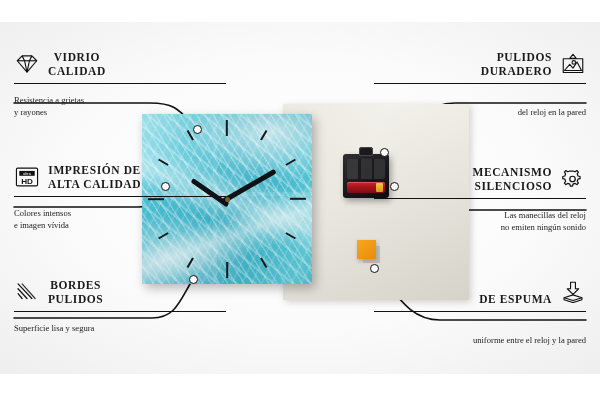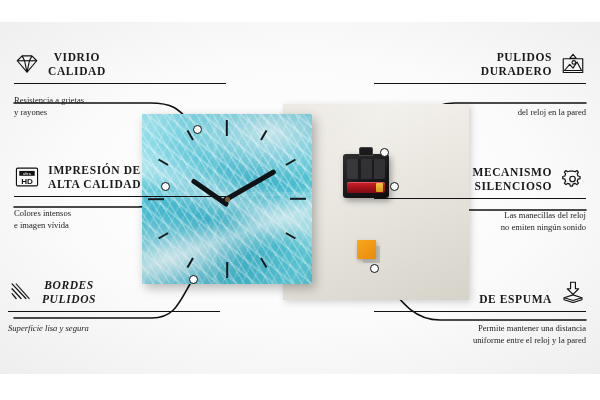--- a/index.html
+++ b/index.html
@@ -38,21 +38,21 @@
   }
   .feature.left .desc{text-align:left;}
   .feature.right .desc{text-align:right;}
 
   .ico{width:26px;height:22px;flex:0 0 auto;display:block;}
   .ico svg{display:block;width:100%;height:100%;}
 
   
   #f-vidrio     {left:14px; top:50px;}
   #f-impresion  {left:14px; top:163px;}
-  #f-bordes     {left:8px; top:278px;font-style:italic;}
+  #f-bordes     {left:14px; top:278px;}
   #f-asidero    {right:14px;top:50px;}
   #f-mecanismo  {right:14px;top:165px;}
   #f-espaciador {right:14px;top:278px;}
 
   
   #links{position:absolute;left:0;top:0;width:600px;height:400px;}
 
   
   #photo{
     position:absolute;left:131px;top:104px;width:338px;height:196px;
@@ -358,18 +358,18 @@
             <g fill="none" stroke="#111" stroke-width="1.4" stroke-linejoin="round">
           <path d="M13,1 h6 v8 h4 l-7,7 -7,-7 h4 z"></path>
           <path d="M16,16.5 L27,20 L16,23.5 L5,20 Z"></path>
           <path d="M5,20 v2.5 L16,26 L27,22.5 V20"></path>
         </g>
           </svg>
       </span>
     </div>
     <div class="rule"></div>
     <div class="desc">
-      <span>Permite mantener una distancia</span><br>
+      <br>
       <span>uniforme entre el reloj y la pared</span>
     </div>
   </div>
 
 </div>
 
 </body></html>

